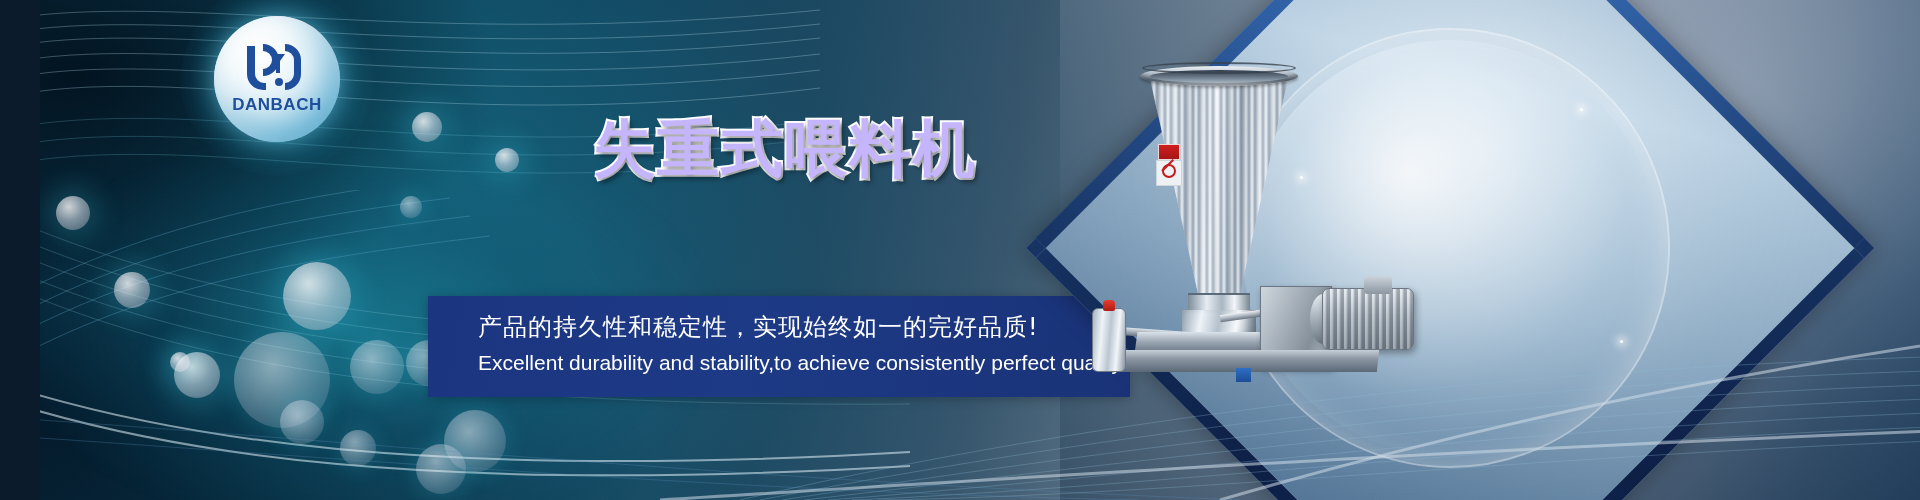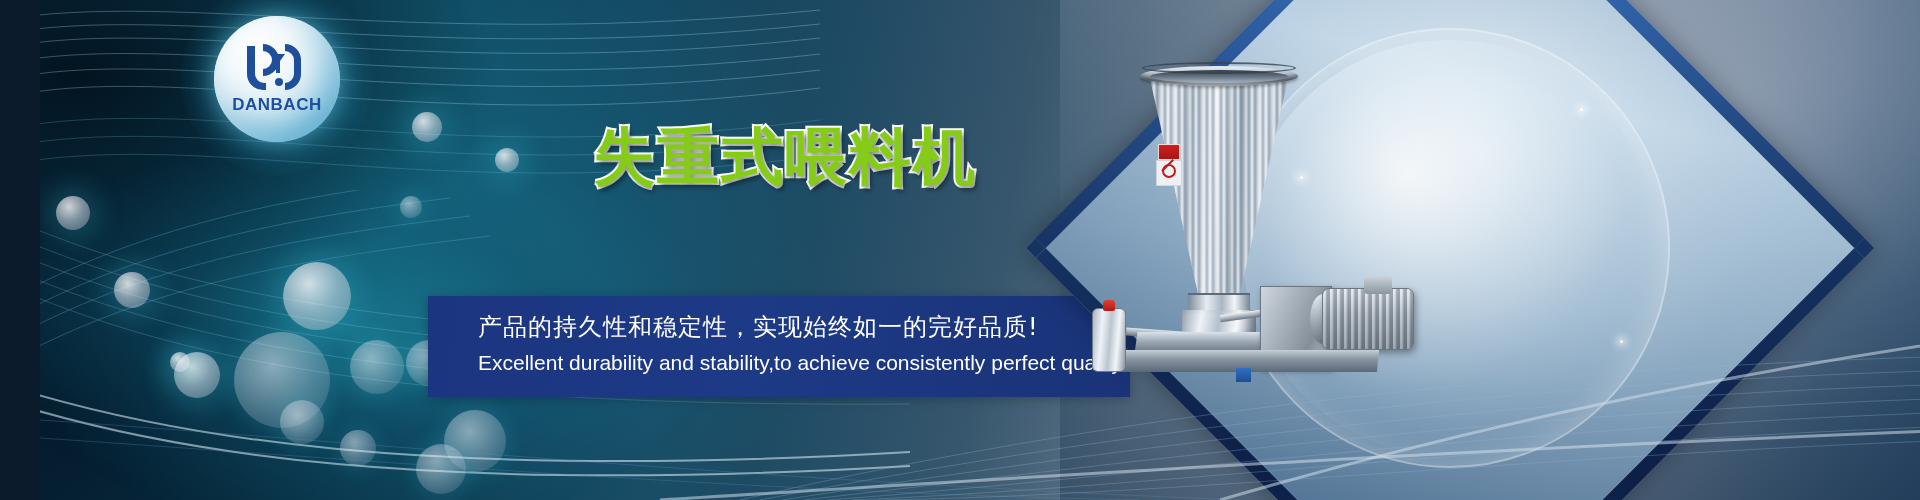--- a/index.html
+++ b/index.html
@@ -52,24 +52,24 @@
   .logo-ball{position:absolute;inset:0;border-radius:50%;
     background:
       radial-gradient(circle at 34% 26%, #ffffff 0%, #f3f9fc 26%, #dceef6 46%, #b8dff0 66%, #8fcbe6 82%, #6fb9dd 100%);
     box-shadow:inset -10px -14px 30px rgba(60,150,190,0.55), inset 8px 8px 22px rgba(255,255,255,0.9), 0 0 22px rgba(120,220,245,0.5);}
   .logo-mark{position:absolute;left:50%;top:26px;transform:translateX(-50%);}
   .logo-word{position:absolute;left:0;right:0;top:79px;text-align:center;
     color:#1f4e9c;font-weight:bold;font-size:17px;letter-spacing:0.5px;
     font-family:"Liberation Sans","DejaVu Sans",sans-serif;}
 
   
-  .headline{position:absolute;left:553px;top:124px;
+  .headline{position:absolute;left:553px;top:116px;
     font-family:"DejaVu Sans","Liberation Sans",sans-serif;
     font-size:62px;line-height:66px;font-weight:bold;letter-spacing:2px;
-    color:#84cc16;
+    color:#c4b5fd;
     -webkit-text-stroke:4px #ffffff;
     paint-order:stroke fill;
     text-shadow:3px 4px 5px rgba(0,0,0,0.45);
     white-space:nowrap;}
 
   
   .caption-box{position:absolute;left:388px;top:296px;width:702px;height:101px;
     background:linear-gradient(100deg,#1c3580 0%,#1d3a86 45%,#1a3378 100%);
     box-shadow:0 2px 10px rgba(0,0,0,0.25);}
   .caption-cn{position:absolute;left:50px;top:16px;color:#ffffff;

